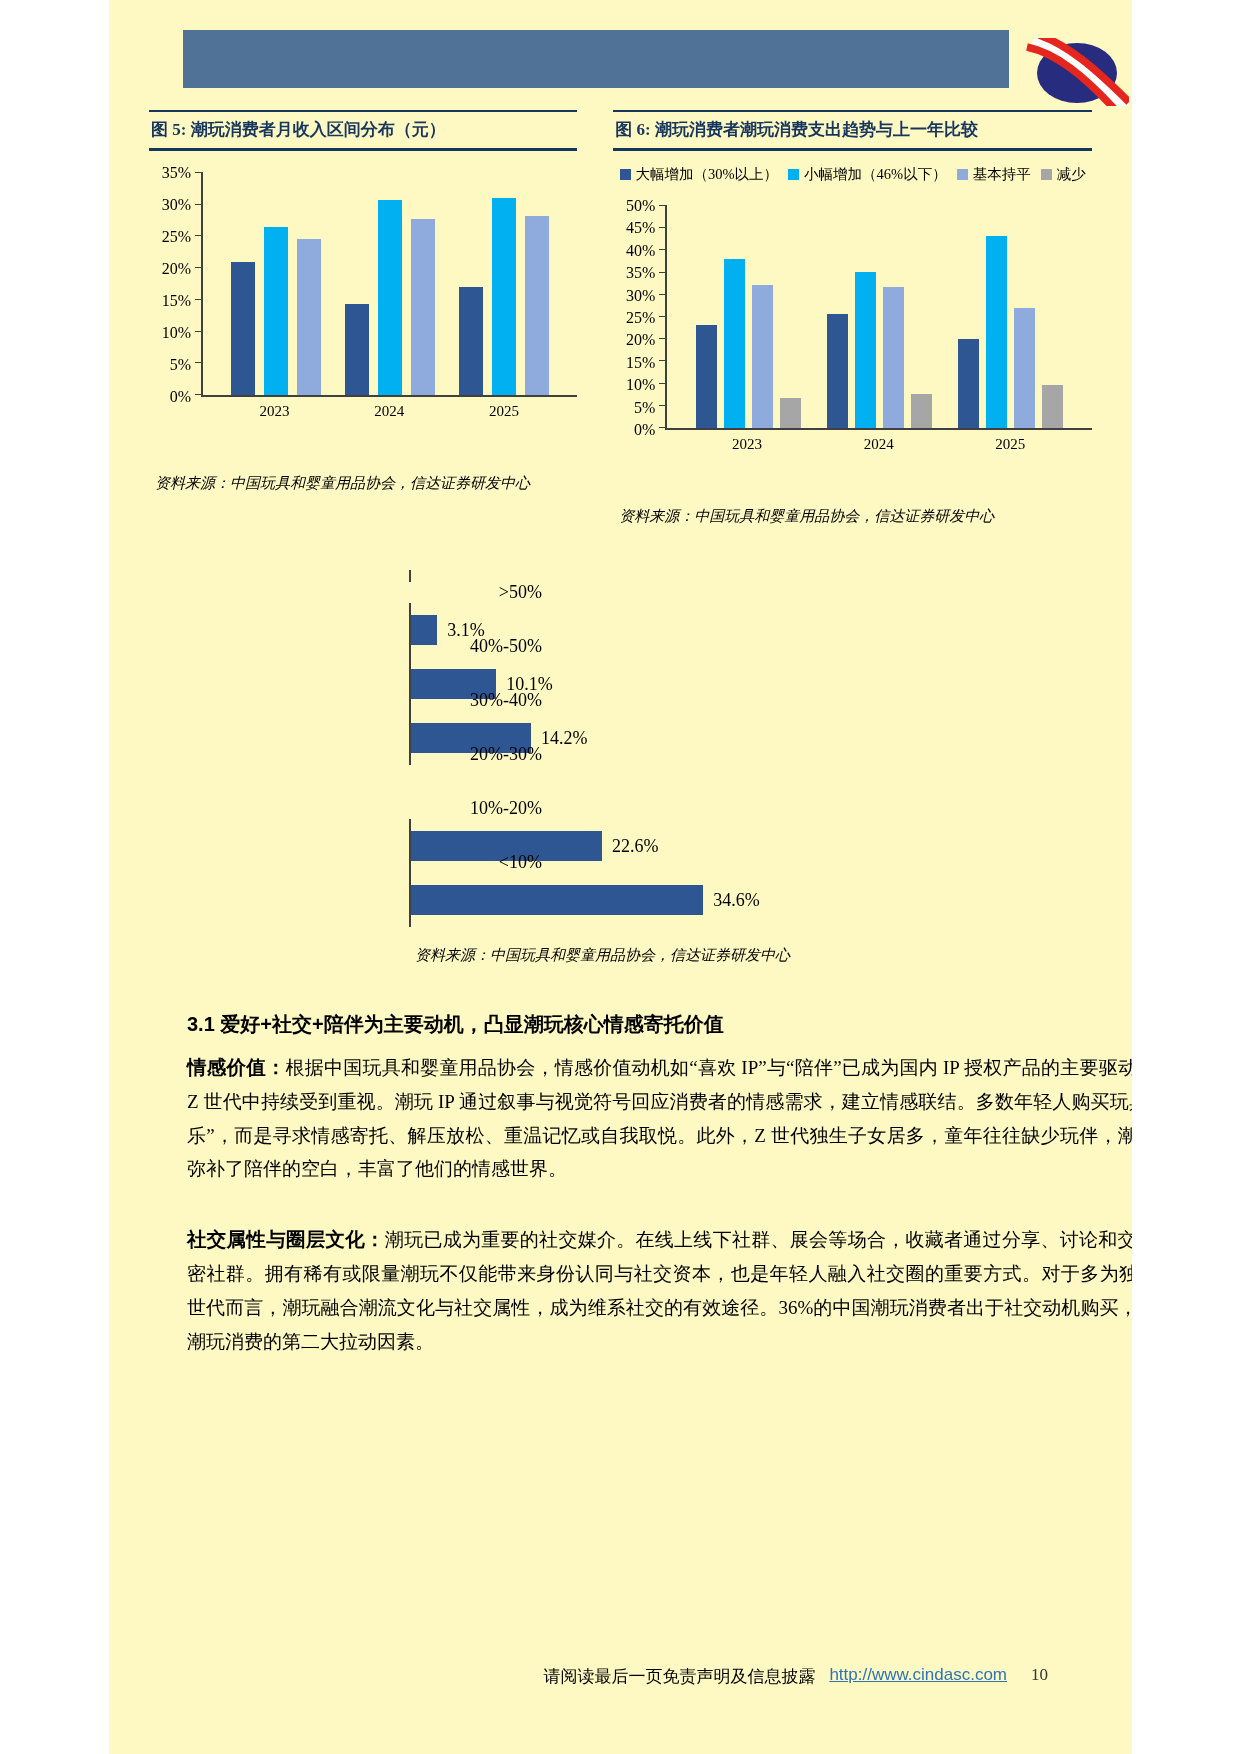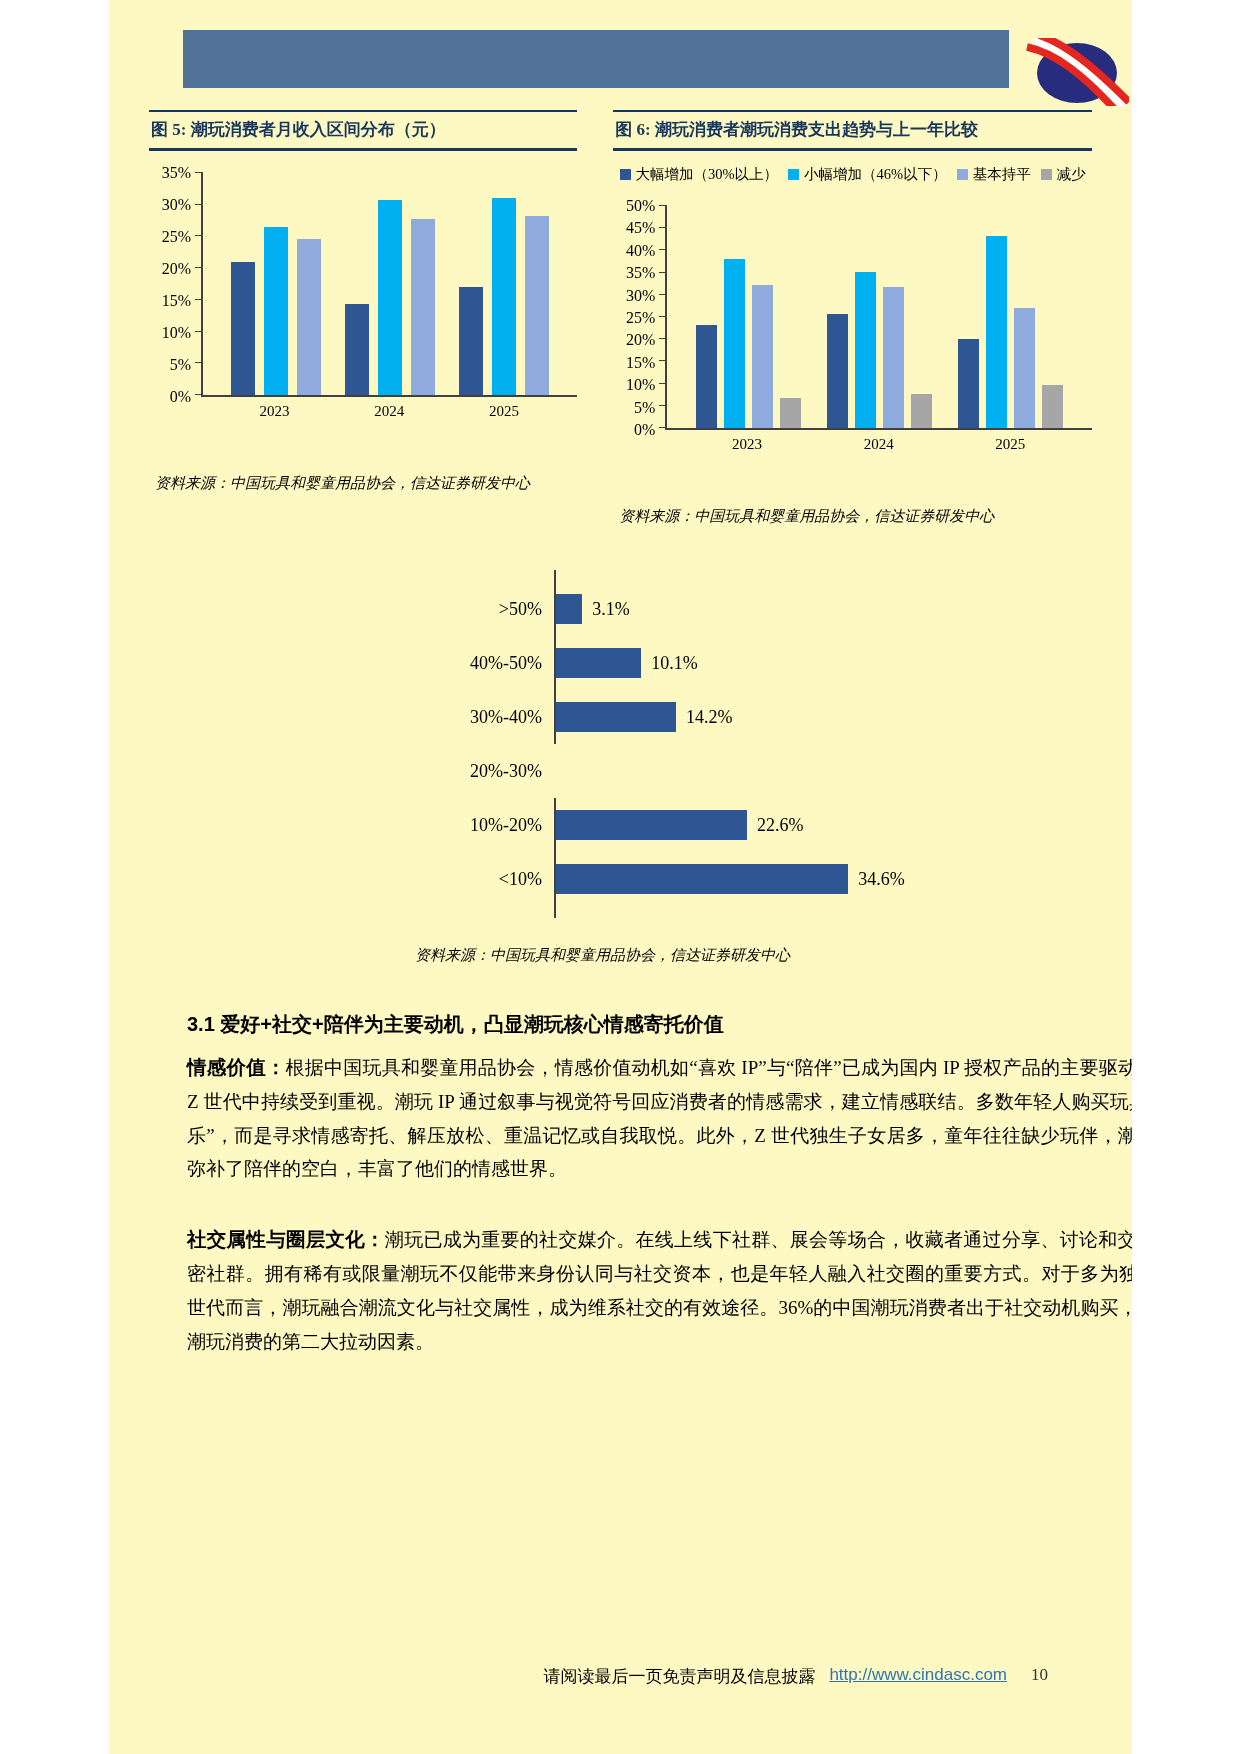--- a/index.html
+++ b/index.html
@@ -39,21 +39,21 @@
   .tick { position:absolute; left:-8px; width:8px; height:0; border-top:1px solid #404040; }
   .groups { position:absolute; left:0; right:0; top:0; bottom:0; display:flex; padding:0 16px; }
   .bar-group { flex:1; display:flex; align-items:flex-end; justify-content:center; }
   .bar { flex:none; }
   .xlabels { display:flex; padding:0 16px; margin-top:6px; font-size:15px; }
   .xlabel { flex:1; text-align:center; }
   .source-note { font-style:italic; font-size:15px; margin-top:54px; padding-left:6px; }
   
   .fig7block { width:505px; margin:44px 0 0 300px; }
   .hbarchart { margin-top:26px; width:505px; }
-  .hrow { display:flex; align-items:center; height:54px; }
+  .hrow { display:flex; align-items:flex-start; height:54px;flex-direction:column; }
   .hrow.pad { height:12px; }
   .hlabel { width:145px; flex:none; text-align:right; padding-right:12px; font-size:18px; }
   .hplotcell { flex:none; width:340px; border-left:2px solid #404040; height:100%; display:flex; align-items:center; overflow:visible; white-space:nowrap; }
   .hbar { flex:none; height:30px; }
   .hval { flex:none; margin-left:10px; font-size:18px; }
   .fig7block .source-note { margin-top:28px; }
   
   .body-text { margin-left:78px; width:1046px; }
   .section-heading { font-family:"Liberation Sans", sans-serif; font-weight:bold; font-size:20px; margin-top:46px; }
   .para { font-size:19px; line-height:1.78; text-align:justify; margin-top:12px; }

